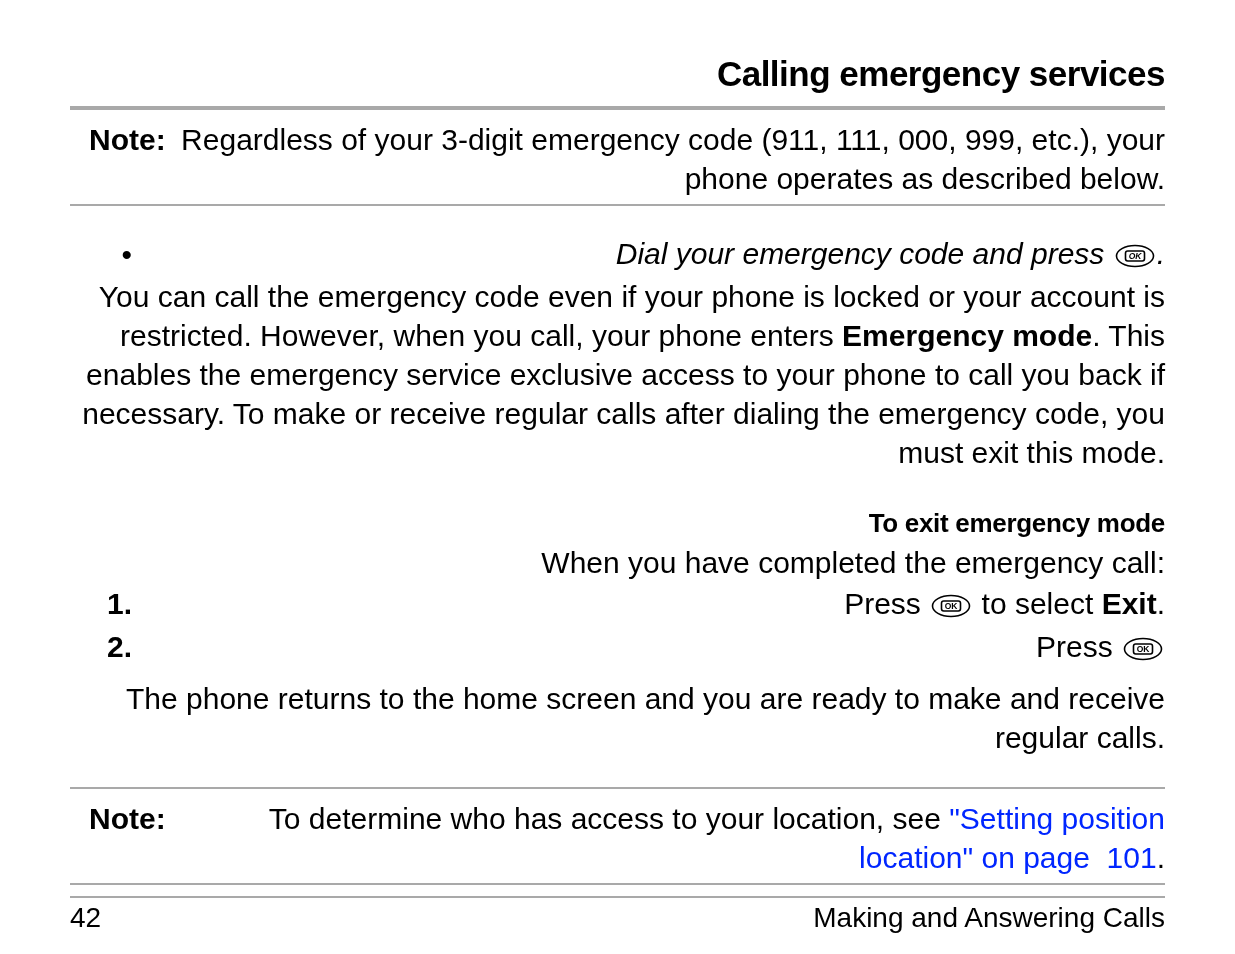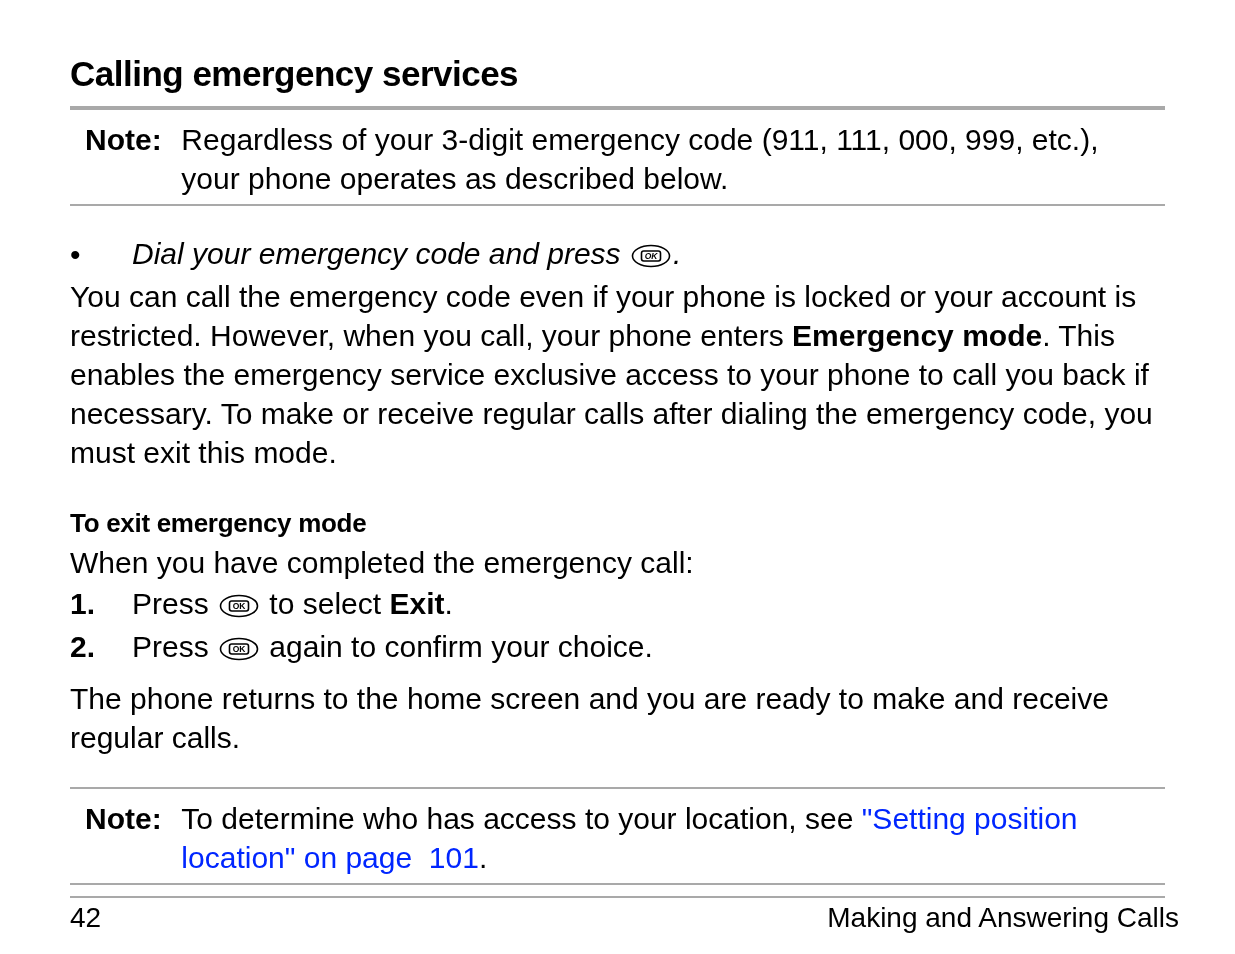--- a/index.html
+++ b/index.html
@@ -8,39 +8,40 @@
     background: #fff;
     font-family: Helvetica, Arial, sans-serif;
     color: #000;
   }
   .page {
     width: 1235px;
     height: 954px;
     position: relative;
     box-sizing: border-box;
     padding: 54px 70px 0 70px;
+    text-align: right;
   }
   .title {
     font-size: 35px;
     font-weight: bold;
     margin-bottom: 12px;
     letter-spacing: -0.5px;
   }
   .rule-thick {
     height: 4px;
     background: #a9a9a9;
     width: 100%;
   }
   .rule-thin {
     height: 2px;
     background: #a9a9a9;
     width: 100%;
   }
   .note-block {
-    margin: 10px 0 6px 15px;
+    margin: 10px 0 6px 4px;
     font-size: 30px;
     line-height: 1.3;
   }
   .note-block .note-label {
     font-weight: bold;
     display: inline-block;
     width: 88px;
     vertical-align: top;
   }
   .note-block .note-body-wrap {
@@ -111,21 +112,21 @@
     width: 100%;
     position: absolute;
     left: 70px;
     right: 70px;
     width: calc(100% - 140px);
     bottom: 56px;
   }
   .footer {
     position: absolute;
     left: 70px;
-    right: 56px;
+    right: 70px;
     bottom: 20px;
     font-size: 28px;
     display: flex;
     justify-content: space-between;
   }
   .ok-icon {
     display: inline-block;
     vertical-align: middle;
     margin: 0 2px;
   }
@@ -180,21 +181,21 @@
             </svg></span><span> to select </span><b>Exit</b><span>.</span>
       </div>
     </div>
     <div class="num-row">
       <div class="num-idx">2.</div>
       <div class="num-content">
         <span>Press </span><span class="ok-icon"><svg width="40" height="24" viewBox="0 0 40 24">
               <ellipse cx="20" cy="12" rx="18.5" ry="10.5" fill="none" stroke="#000" stroke-width="1.6"></ellipse>
               <rect x="10.5" y="7" width="19" height="10" rx="2.2" ry="2.2" fill="none" stroke="#000" stroke-width="1.6"></rect>
               <text x="20" y="14.6" font-family="Helvetica, Arial, sans-serif" font-size="8.5" font-weight="bold" text-anchor="middle" fill="#000">OK</text>
-            </svg></span><span> again to confirm your choice.</span>
+            </svg></span>
       </div>
     </div>
   </div>
 
   <div class="following-para">The phone returns to the home screen and you are ready to make and receive regular calls.</div>
 
   <div class="note2">
     <div class="rule-thin"></div>
     <div class="note-block">
       <span class="note-label">Note:</span>

